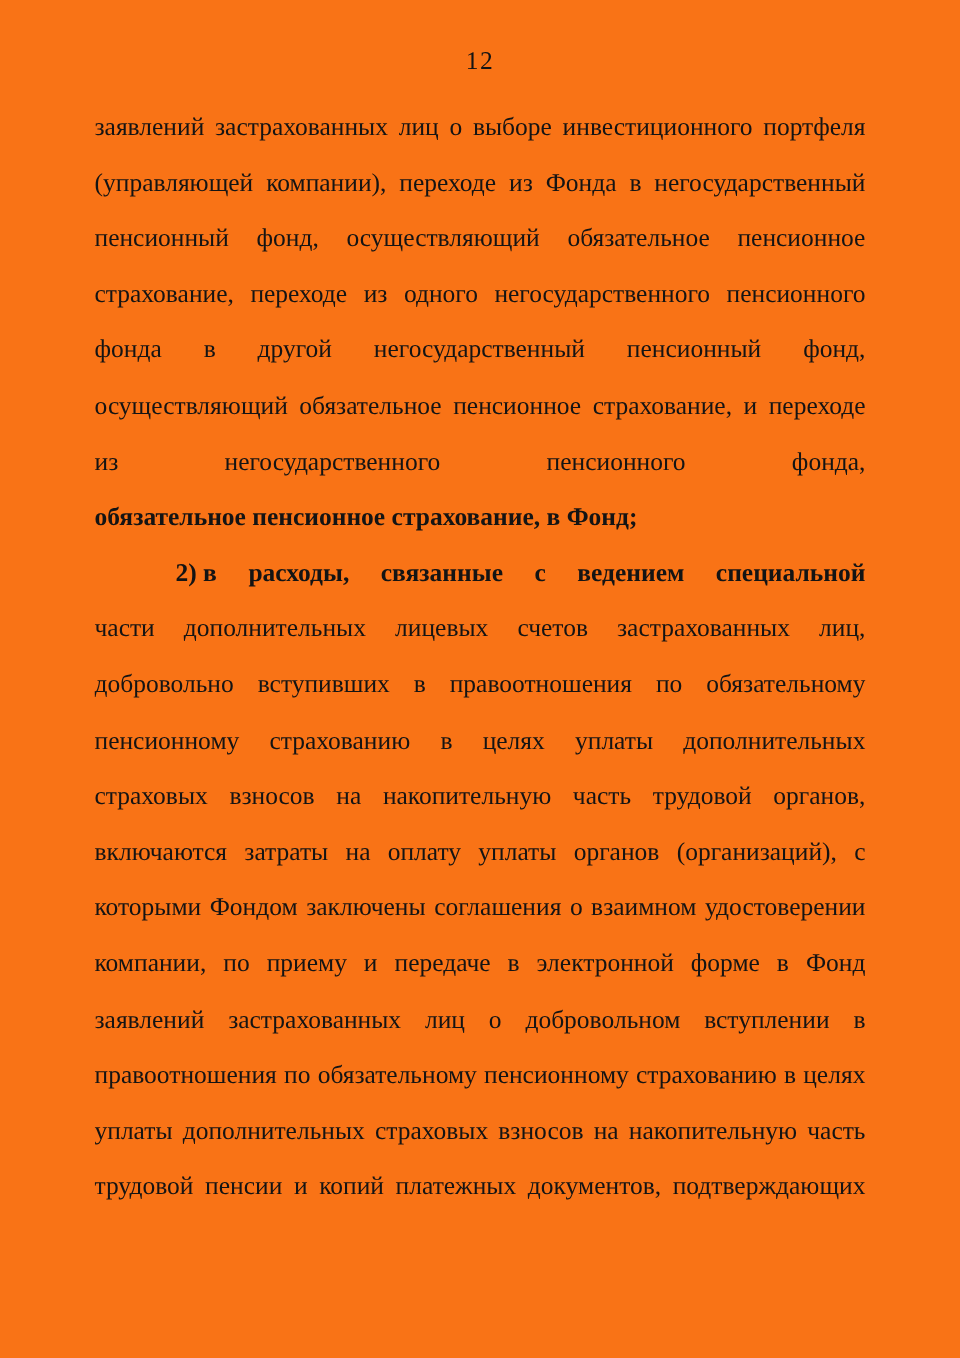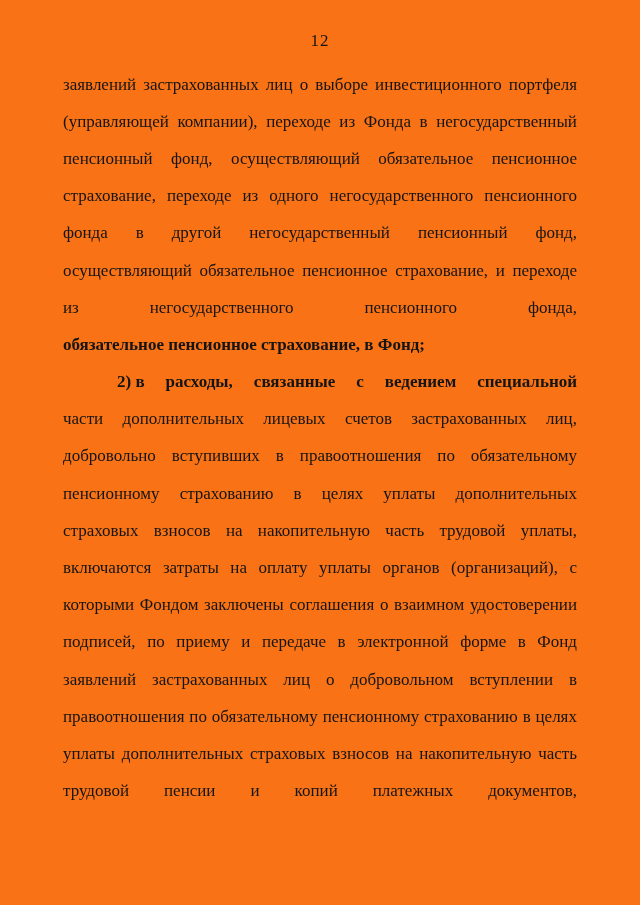--- a/index.html
+++ b/index.html
@@ -157,21 +157,21 @@
         <span class="word">уплаты</span>
         <span class="word">дополнительных</span>
       </div>
       <div class="line just">
         <span class="word">страховых</span>
         <span class="word">взносов</span>
         <span class="word">на</span>
         <span class="word">накопительную</span>
         <span class="word">часть</span>
         <span class="word">трудовой</span>
-        <span class="word">уплаты,</span>
+        <span class="word">органов,</span>
       </div>
       <div class="line just">
         <span class="word">включаются</span>
         <span class="word">затраты</span>
         <span class="word">на</span>
         <span class="word">оплату</span>
         <span class="word">уплаты</span>
         <span class="word">органов</span>
         <span class="word">(организаций),</span>
         <span class="word">с</span>
@@ -179,21 +179,21 @@
       <div class="line just">
         <span class="word">которыми</span>
         <span class="word">Фондом</span>
         <span class="word">заключены</span>
         <span class="word">соглашения</span>
         <span class="word">о</span>
         <span class="word">взаимном</span>
         <span class="word">удостоверении</span>
       </div>
       <div class="line just">
-        <span class="word">подписей,</span>
+        <span class="word">компании,</span>
         <span class="word">по</span>
         <span class="word">приему</span>
         <span class="word">и</span>
         <span class="word">передаче</span>
         <span class="word">в</span>
         <span class="word">электронной</span>
         <span class="word">форме</span>
         <span class="word">в</span>
         <span class="word">Фонд</span>
       </div>
@@ -224,15 +224,16 @@
         <span class="word">накопительную</span>
         <span class="word">часть</span>
       </div>
       <div class="line just">
         <span class="word">трудовой</span>
         <span class="word">пенсии</span>
         <span class="word">и</span>
         <span class="word">копий</span>
         <span class="word">платежных</span>
         <span class="word">документов,</span>
+        <span class="word">подтверждающих</span>
       </div>
     </div>
 </div>
 
 </body></html>

